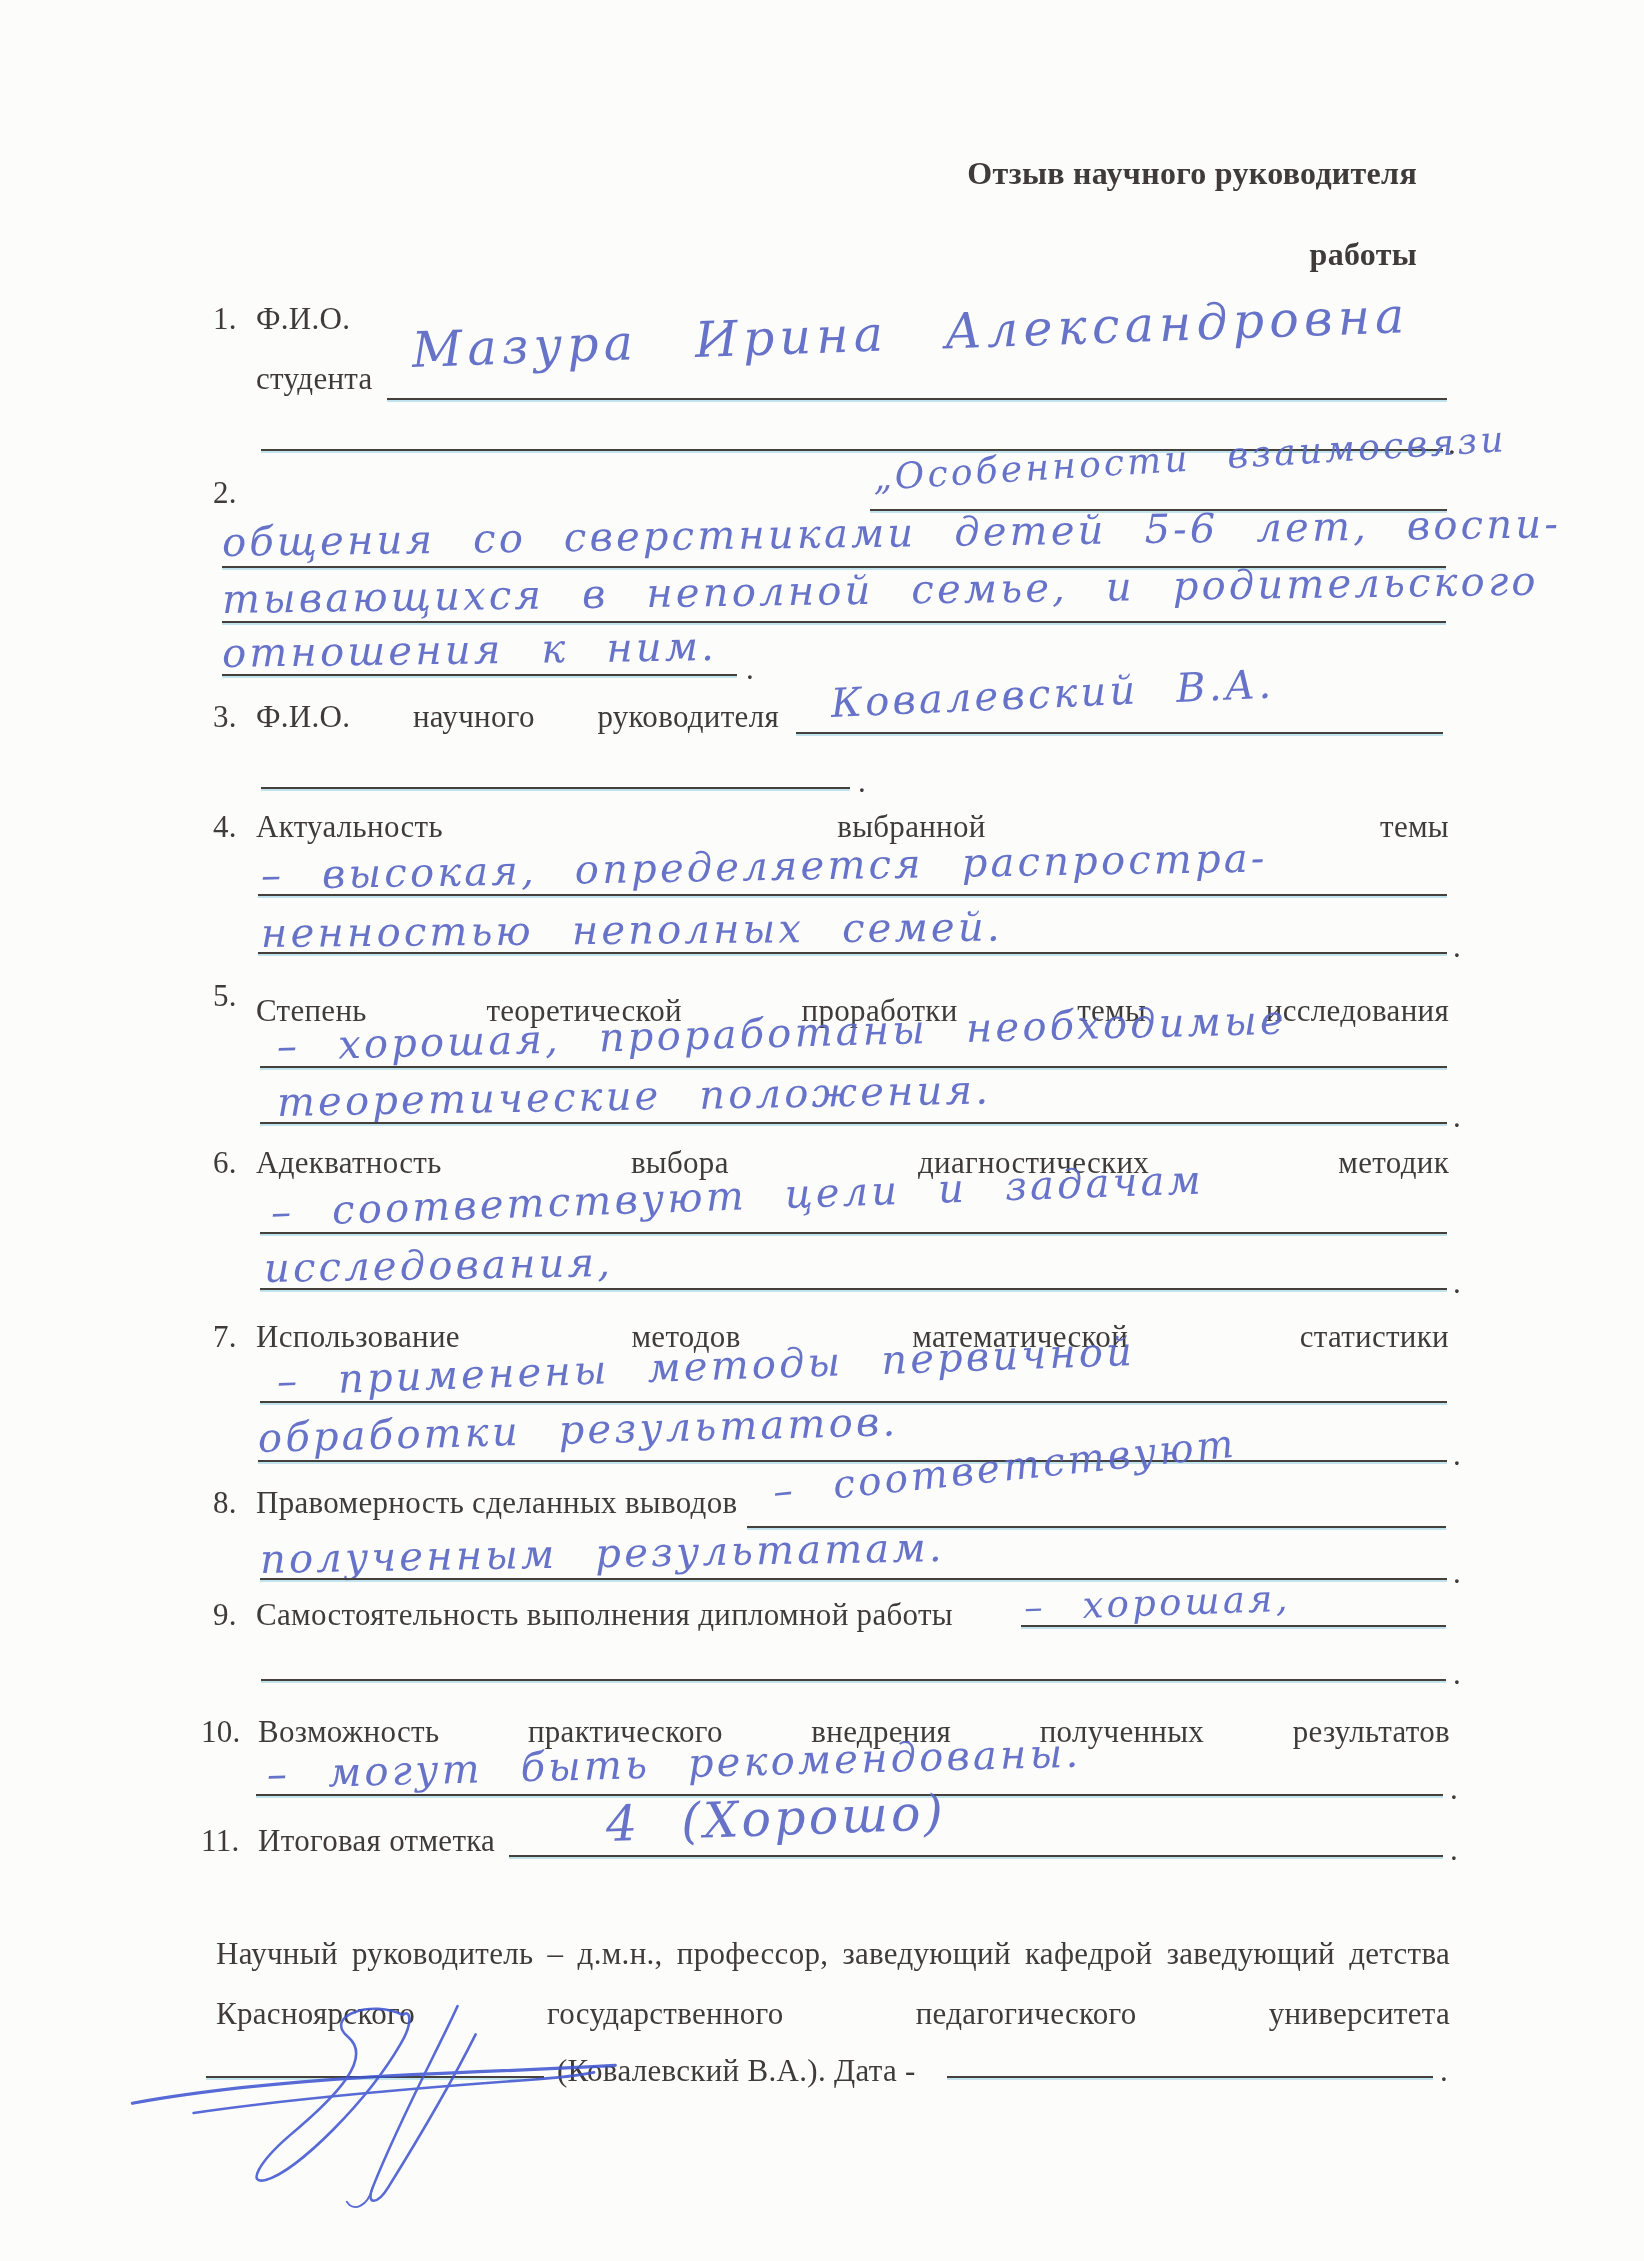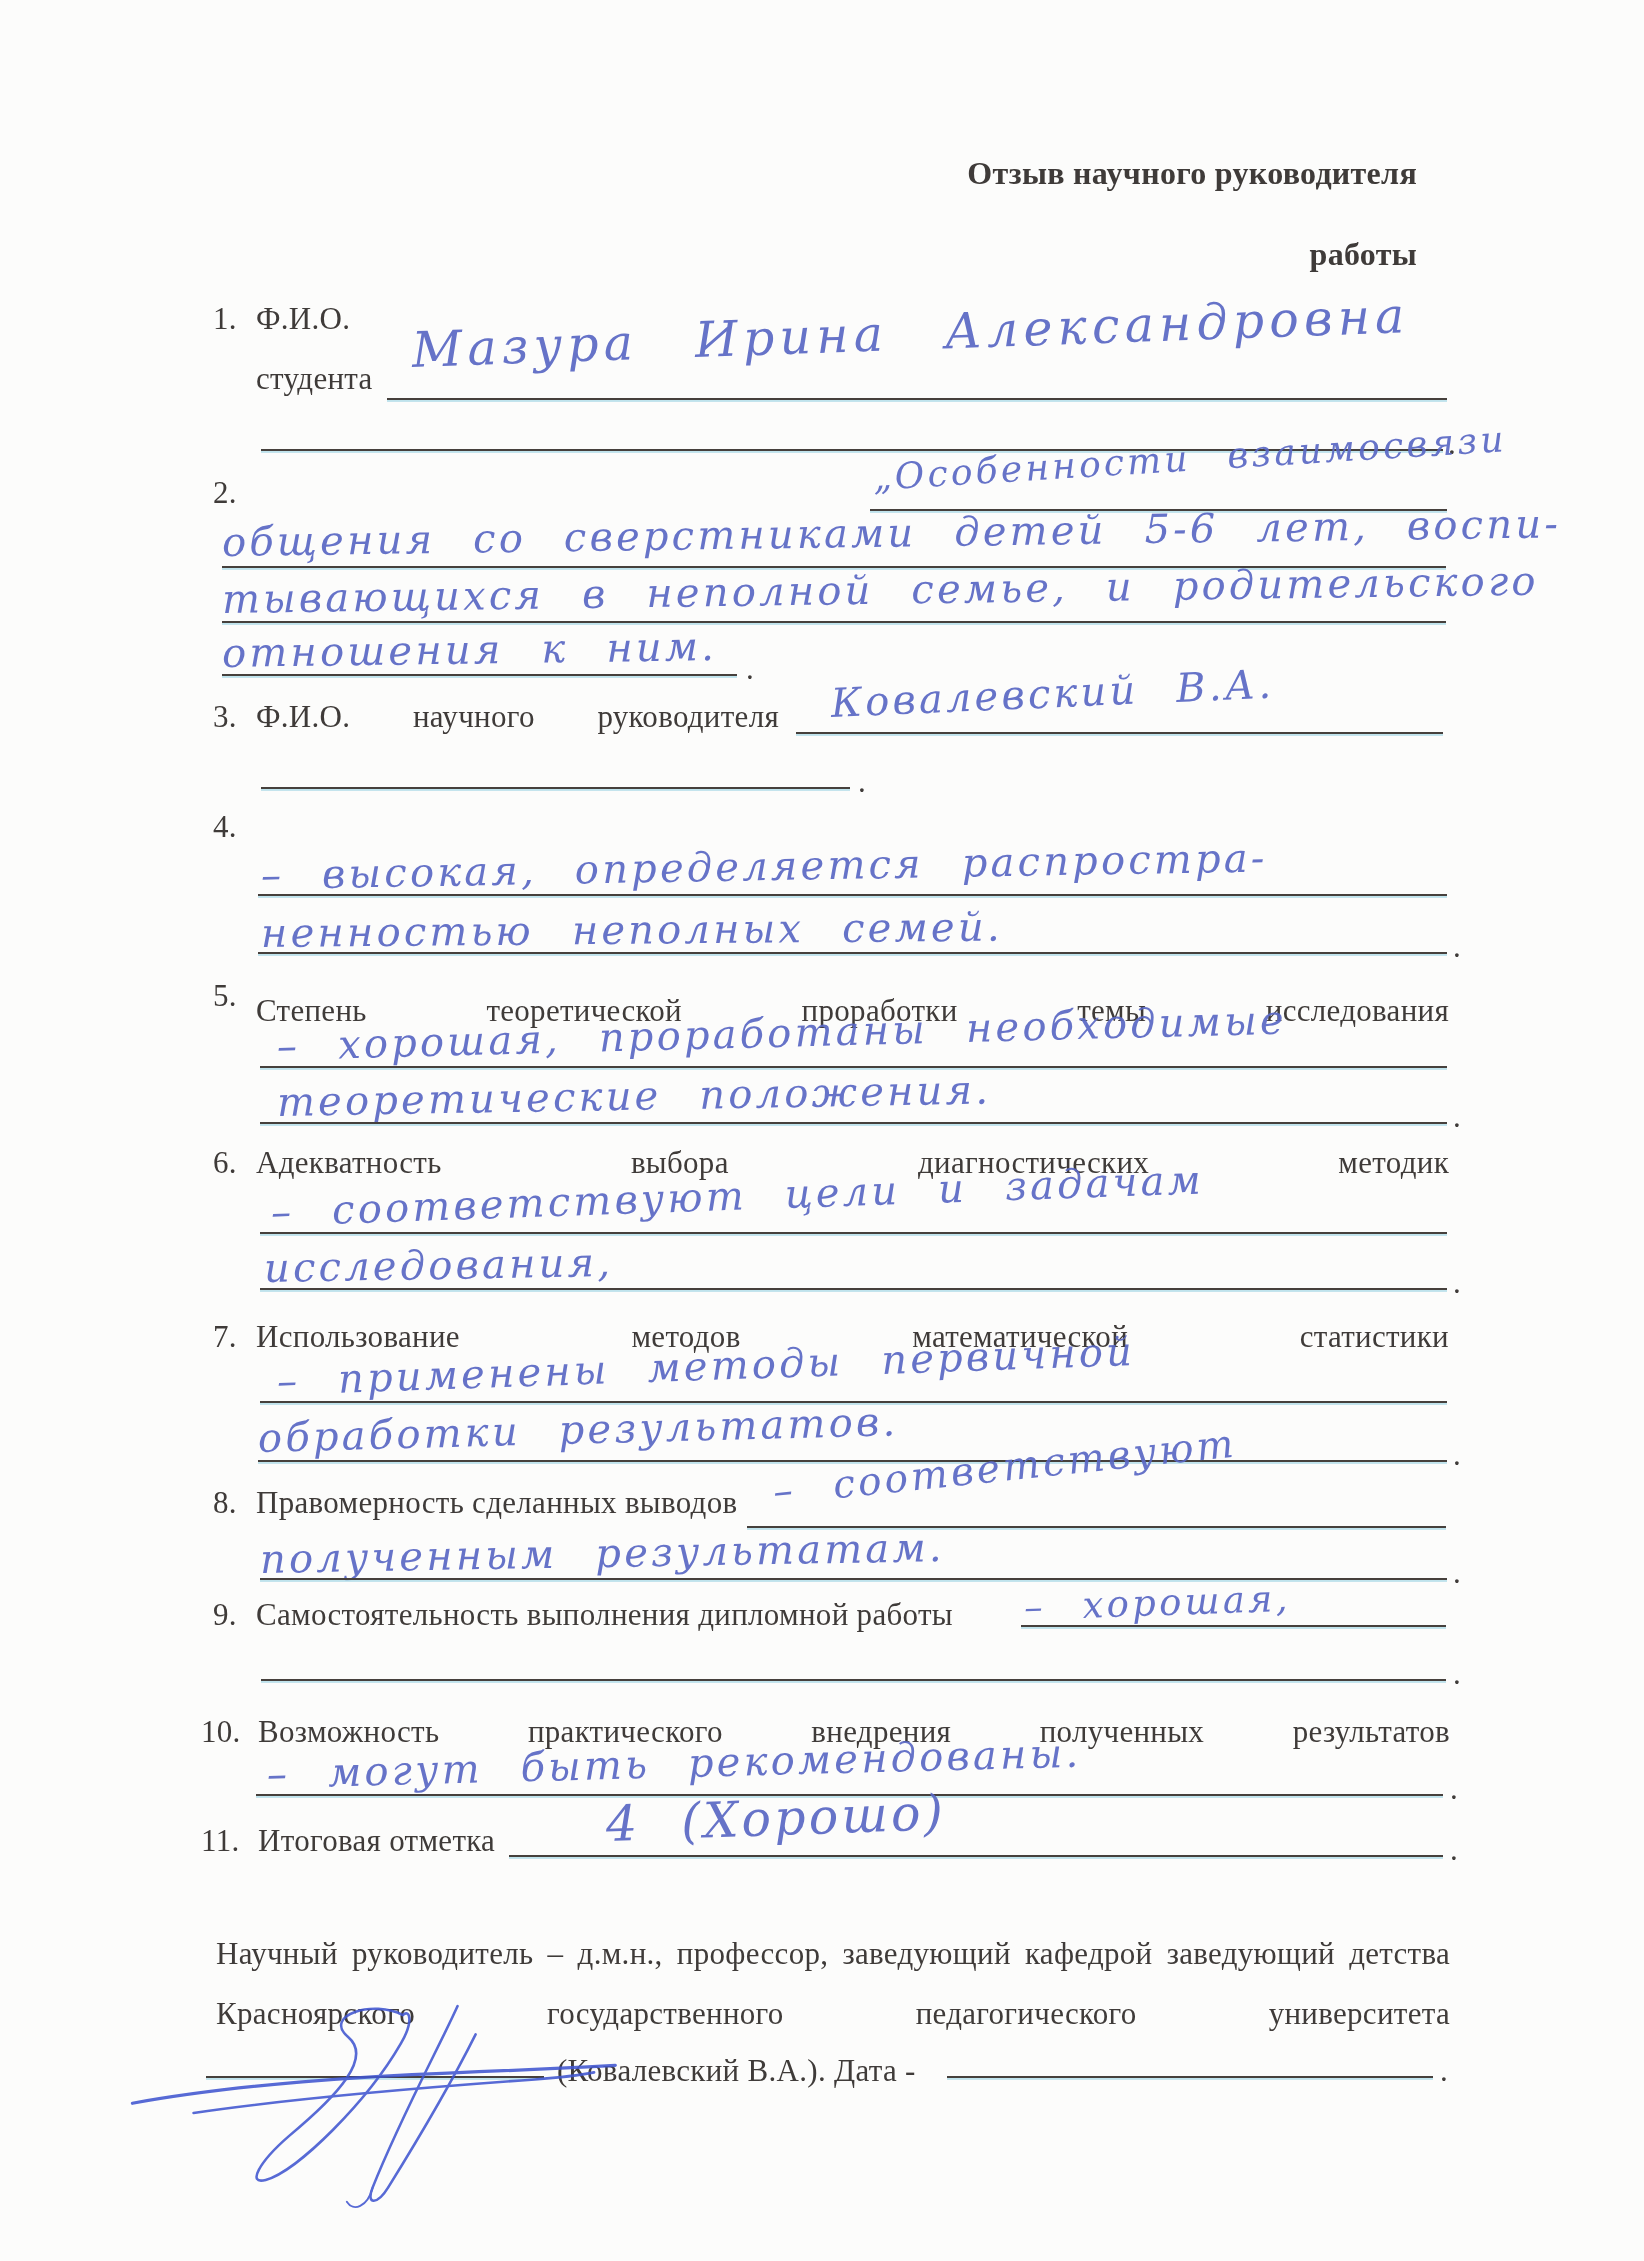--- a/index.html
+++ b/index.html
@@ -48,20 +48,21 @@
   <div class="abs pr dot" style="left:746px;top:651px;">.</div>
 
   <div class="abs pr" style="left:213px;top:699px;">3.</div>
   <div class="abs pr spread" style="left:256px;top:699px;width:523px;">Ф.И.О. научного руководителя</div>
   <div class="abs hw" style="left:831px;top:680px;transform:rotate(-2.5deg);">Ковалевский В.А.</div>
   <div class="abs rule" style="left:796px;top:732px;width:647px;"></div>
   <div class="abs rule" style="left:261px;top:787px;width:589px;"></div>
   <div class="abs pr dot" style="left:858px;top:764px;">.</div>
 
   <div class="abs pr" style="left:213px;top:809px;">4.</div>
+  <div class="abs pr spread" style="left:256px;top:809px;width:1193px;">Актуальность выбранной темы</div>
   <div class="abs hw" style="left:261px;top:852px;transform:rotate(-1deg);">– высокая, определяется распростра-</div>
   <div class="abs rule" style="left:258px;top:894px;width:1189px;"></div>
   <div class="abs hw" style="left:261px;top:910px;transform:rotate(-.5deg);">ненностью неполных семей.</div>
   <div class="abs rule" style="left:258px;top:952px;width:1189px;"></div>
   <div class="abs pr dot" style="left:1453px;top:929px;">.</div>
 
   <div class="abs pr" style="left:213px;top:978px;">5.</div>
   <div class="abs pr spread" style="left:256px;top:978px;width:1193px;margin-top:15px;">Степень теоретической проработки темы исследования</div>
   <div class="abs hw" style="left:277px;top:1023px;transform:rotate(-1.5deg);">– хорошая, проработаны необходимые</div>
   <div class="abs rule" style="left:260px;top:1066px;width:1187px;"></div>

